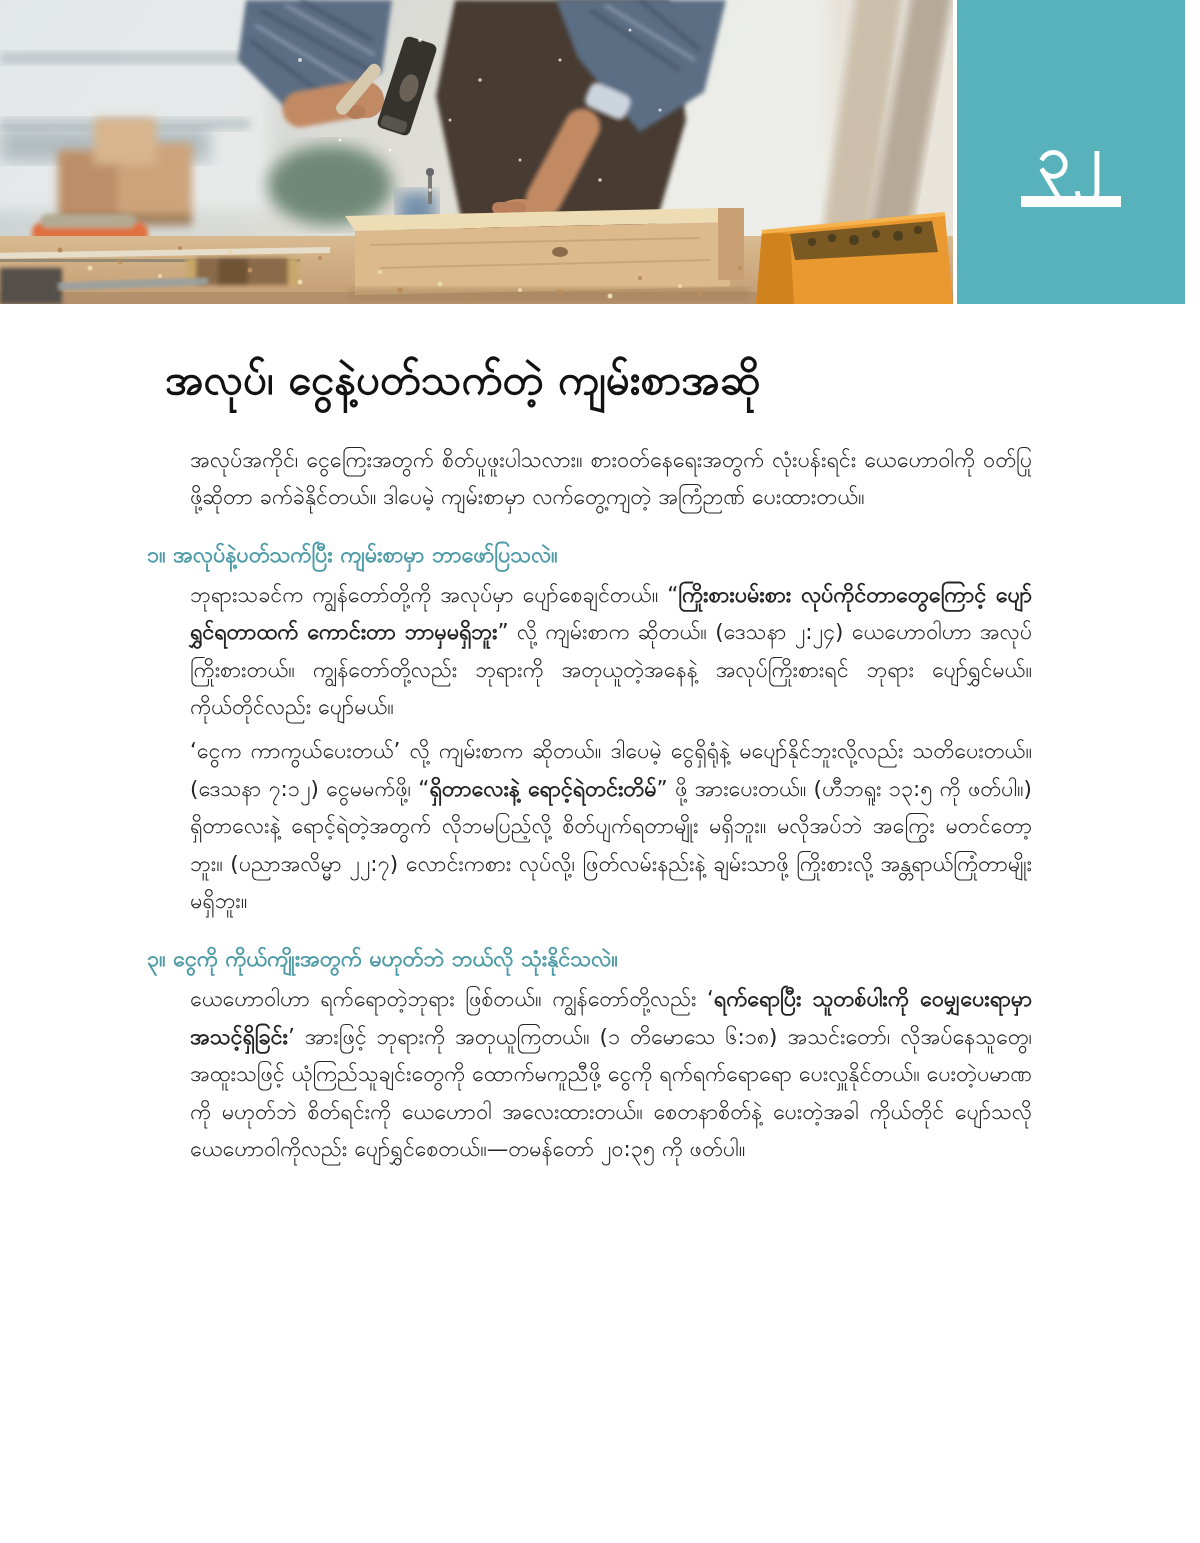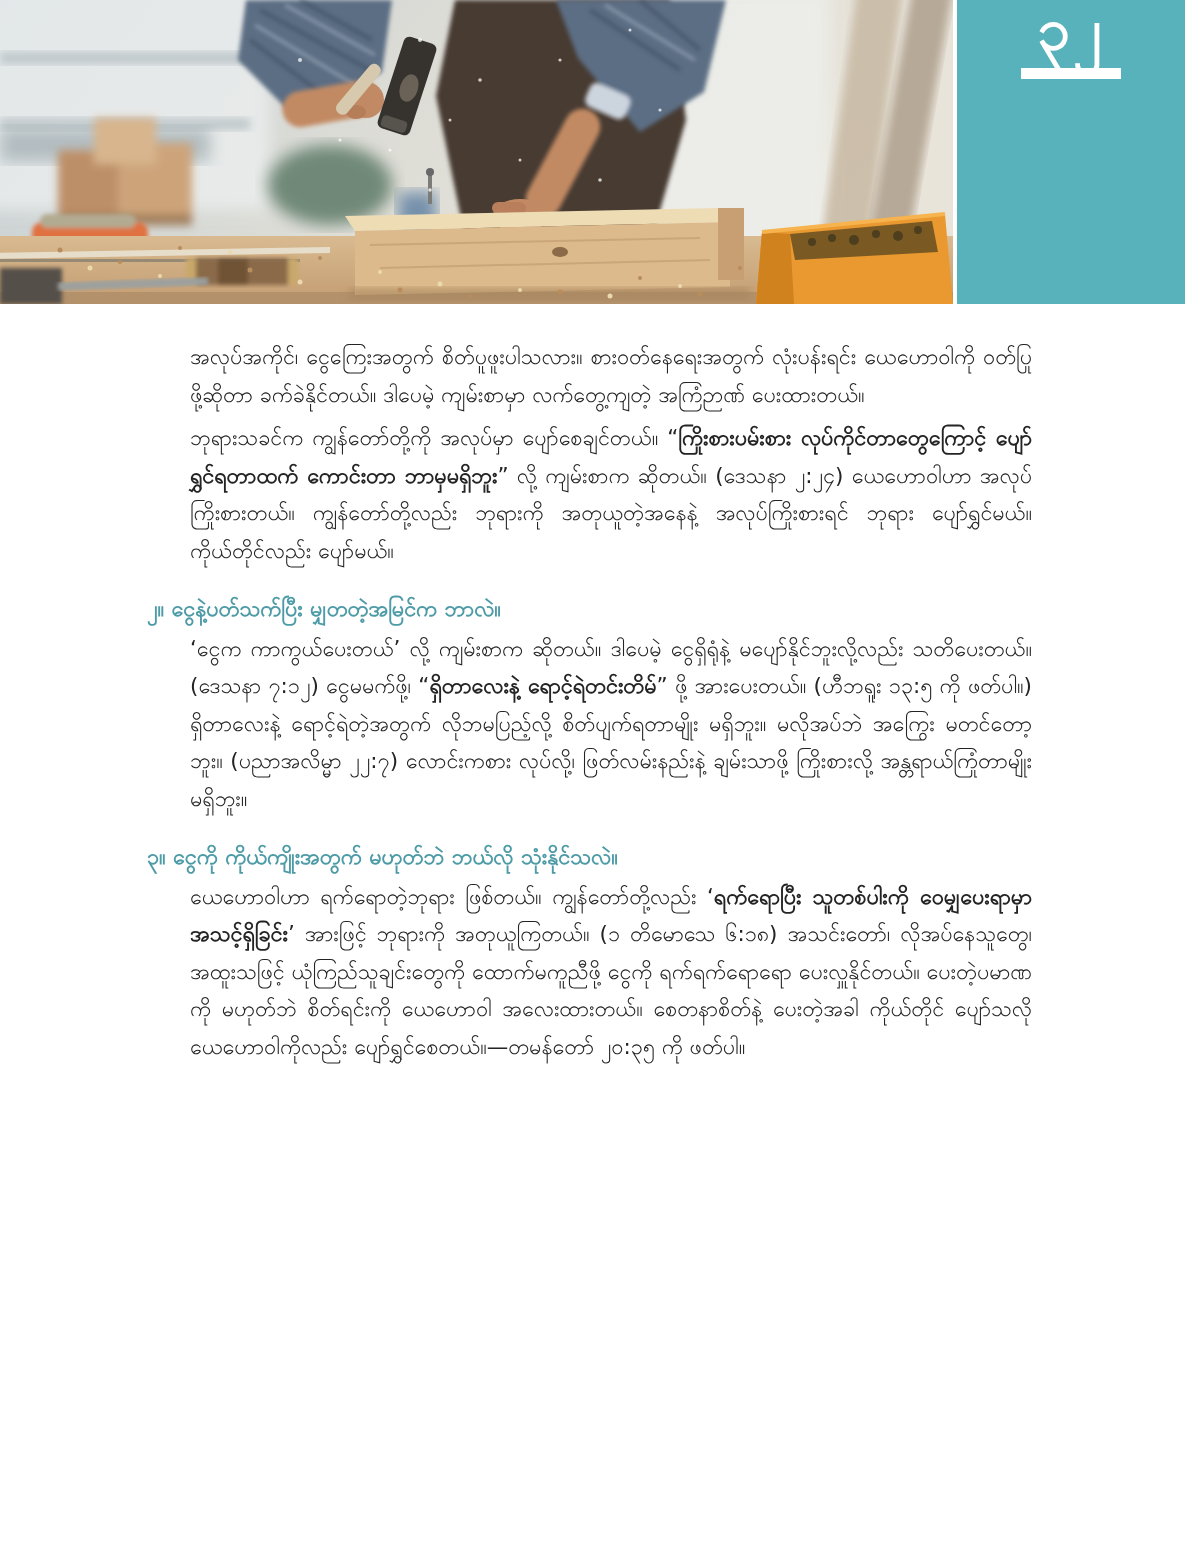--- a/index.html
+++ b/index.html
@@ -37,20 +37,21 @@
   }
   .hero svg{display:block;}
   .lesson-box{
     position:absolute;
     left:957px;top:0;
     width:228px;height:304px;
     background:var(--accent);
     display:flex;
     flex-direction:column;
     align-items:center;
+    padding-top:128px;
   }
   .lesson-number{
     color:var(--lesson-number-color);
     font-size:58px;
     line-height:1;
     font-weight:700;
     letter-spacing:3px;
   }
   .lesson-underline{
     width:100px;height:11px;
@@ -262,29 +263,30 @@
     </div>
 
     <div class="lesson-box">
       <div class="lesson-number">၃၂</div>
       <div class="lesson-underline"></div>
     </div>
   </header>
 
   <main class="content">
 
+    <h1 class="title">အလုပ်၊ ငွေနဲ့ပတ်သက်တဲ့ ကျမ်းစာအဆို</h1>
 
     <p class="body-para intro"><span>အလုပ်အကိုင်၊ ငွေကြေးအတွက် စိတ်ပူဖူးပါသလား။ စားဝတ်နေရေးအတွက် လုံးပန်းရင်း ယေဟောဝါကို ဝတ်ပြုဖို့ဆိုတာ ခက်ခဲနိုင်တယ်။ ဒါပေမဲ့ ကျမ်းစာမှာ လက်တွေ့ကျတဲ့ အကြံဉာဏ် ပေးထားတယ်။</span></p>
 
     <section class="section">
+      <h2 class="section-heading">၁။ အလုပ်နဲ့ပတ်သက်ပြီး ကျမ်းစာမှာ ဘာဖော်ပြသလဲ။</h2>
       <p class="body-para"><span>ဘုရားသခင်က ကျွန်တော်တို့ကို အလုပ်မှာ ပျော်စေချင်တယ်။ “</span><span class="b">ကြိုးစားပမ်းစား လုပ်ကိုင်တာတွေကြောင့် ပျော်ရွှင်ရတာထက် ကောင်းတာ ဘာမှမရှိဘူး</span><span>” လို့ ကျမ်းစာက ဆိုတယ်။ (ဒေသနာ ၂:၂၄) ယေဟောဝါဟာ အလုပ်ကြိုးစားတယ်။ ကျွန်တော်တို့လည်း ဘုရားကို အတုယူတဲ့အနေနဲ့ အလုပ်ကြိုးစားရင် ဘုရား ပျော်ရွှင်မယ်။ ကိုယ်တိုင်လည်း ပျော်မယ်။</span></p>
     </section>
 
     <section class="section">
-      <h2 class="section-heading">၂။ ငွေနဲ့ပတ်သက်ပြီး မျှတတဲ့အမြင်က ဘာလဲ။</h2>
       <p class="body-para"><span>‘ငွေက ကာကွယ်ပေးတယ်’ လို့ ကျမ်းစာက ဆိုတယ်။ ဒါပေမဲ့ ငွေရှိရုံနဲ့ မပျော်နိုင်ဘူးလို့လည်း သတိပေးတယ်။ (ဒေသနာ ၇:၁၂) ငွေမမက်ဖို့၊ “</span><span class="b">ရှိတာလေးနဲ့ ရောင့်ရဲတင်းတိမ်</span><span>” ဖို့ အားပေးတယ်။ (ဟီဘရူး ၁၃:၅ ကို ဖတ်ပါ။) ရှိတာလေးနဲ့ ရောင့်ရဲတဲ့အတွက် လိုဘမပြည့်လို့ စိတ်ပျက်ရတာမျိုး မရှိဘူး။ မလိုအပ်ဘဲ အကြွေး မတင်တော့ဘူး။ (ပညာအလိမ္မာ ၂၂:၇) လောင်းကစား လုပ်လို့၊ ဖြတ်လမ်းနည်းနဲ့ ချမ်းသာဖို့ ကြိုးစားလို့ အန္တရာယ်ကြုံတာမျိုး မရှိဘူး။</span></p>
     </section>
 
     <section class="section">
       <h2 class="section-heading">၃။ ငွေကို ကိုယ်ကျိုးအတွက် မဟုတ်ဘဲ ဘယ်လို သုံးနိုင်သလဲ။</h2>
       <p class="body-para"><span>ယေဟောဝါဟာ ရက်ရောတဲ့ဘုရား ဖြစ်တယ်။ ကျွန်တော်တို့လည်း ‘</span><span class="b">ရက်ရောပြီး သူတစ်ပါးကို ဝေမျှပေးရာမှာ အသင့်ရှိခြင်း</span><span>’ အားဖြင့် ဘုရားကို အတုယူကြတယ်။ (၁ တိမောသေ ၆:၁၈) အသင်းတော်၊ လိုအပ်နေသူတွေ၊ အထူးသဖြင့် ယုံကြည်သူချင်းတွေကို ထောက်မကူညီဖို့ ငွေကို ရက်ရက်ရောရော ပေးလှူနိုင်တယ်။ ပေးတဲ့ပမာဏကို မဟုတ်ဘဲ စိတ်ရင်းကို ယေဟောဝါ အလေးထားတယ်။ စေတနာစိတ်နဲ့ ပေးတဲ့အခါ ကိုယ်တိုင် ပျော်သလို ယေဟောဝါကိုလည်း ပျော်ရွှင်စေတယ်။—တမန်တော် ၂၀:၃၅ ကို ဖတ်ပါ။</span></p>
     </section>
 
   </main>
 </div>

